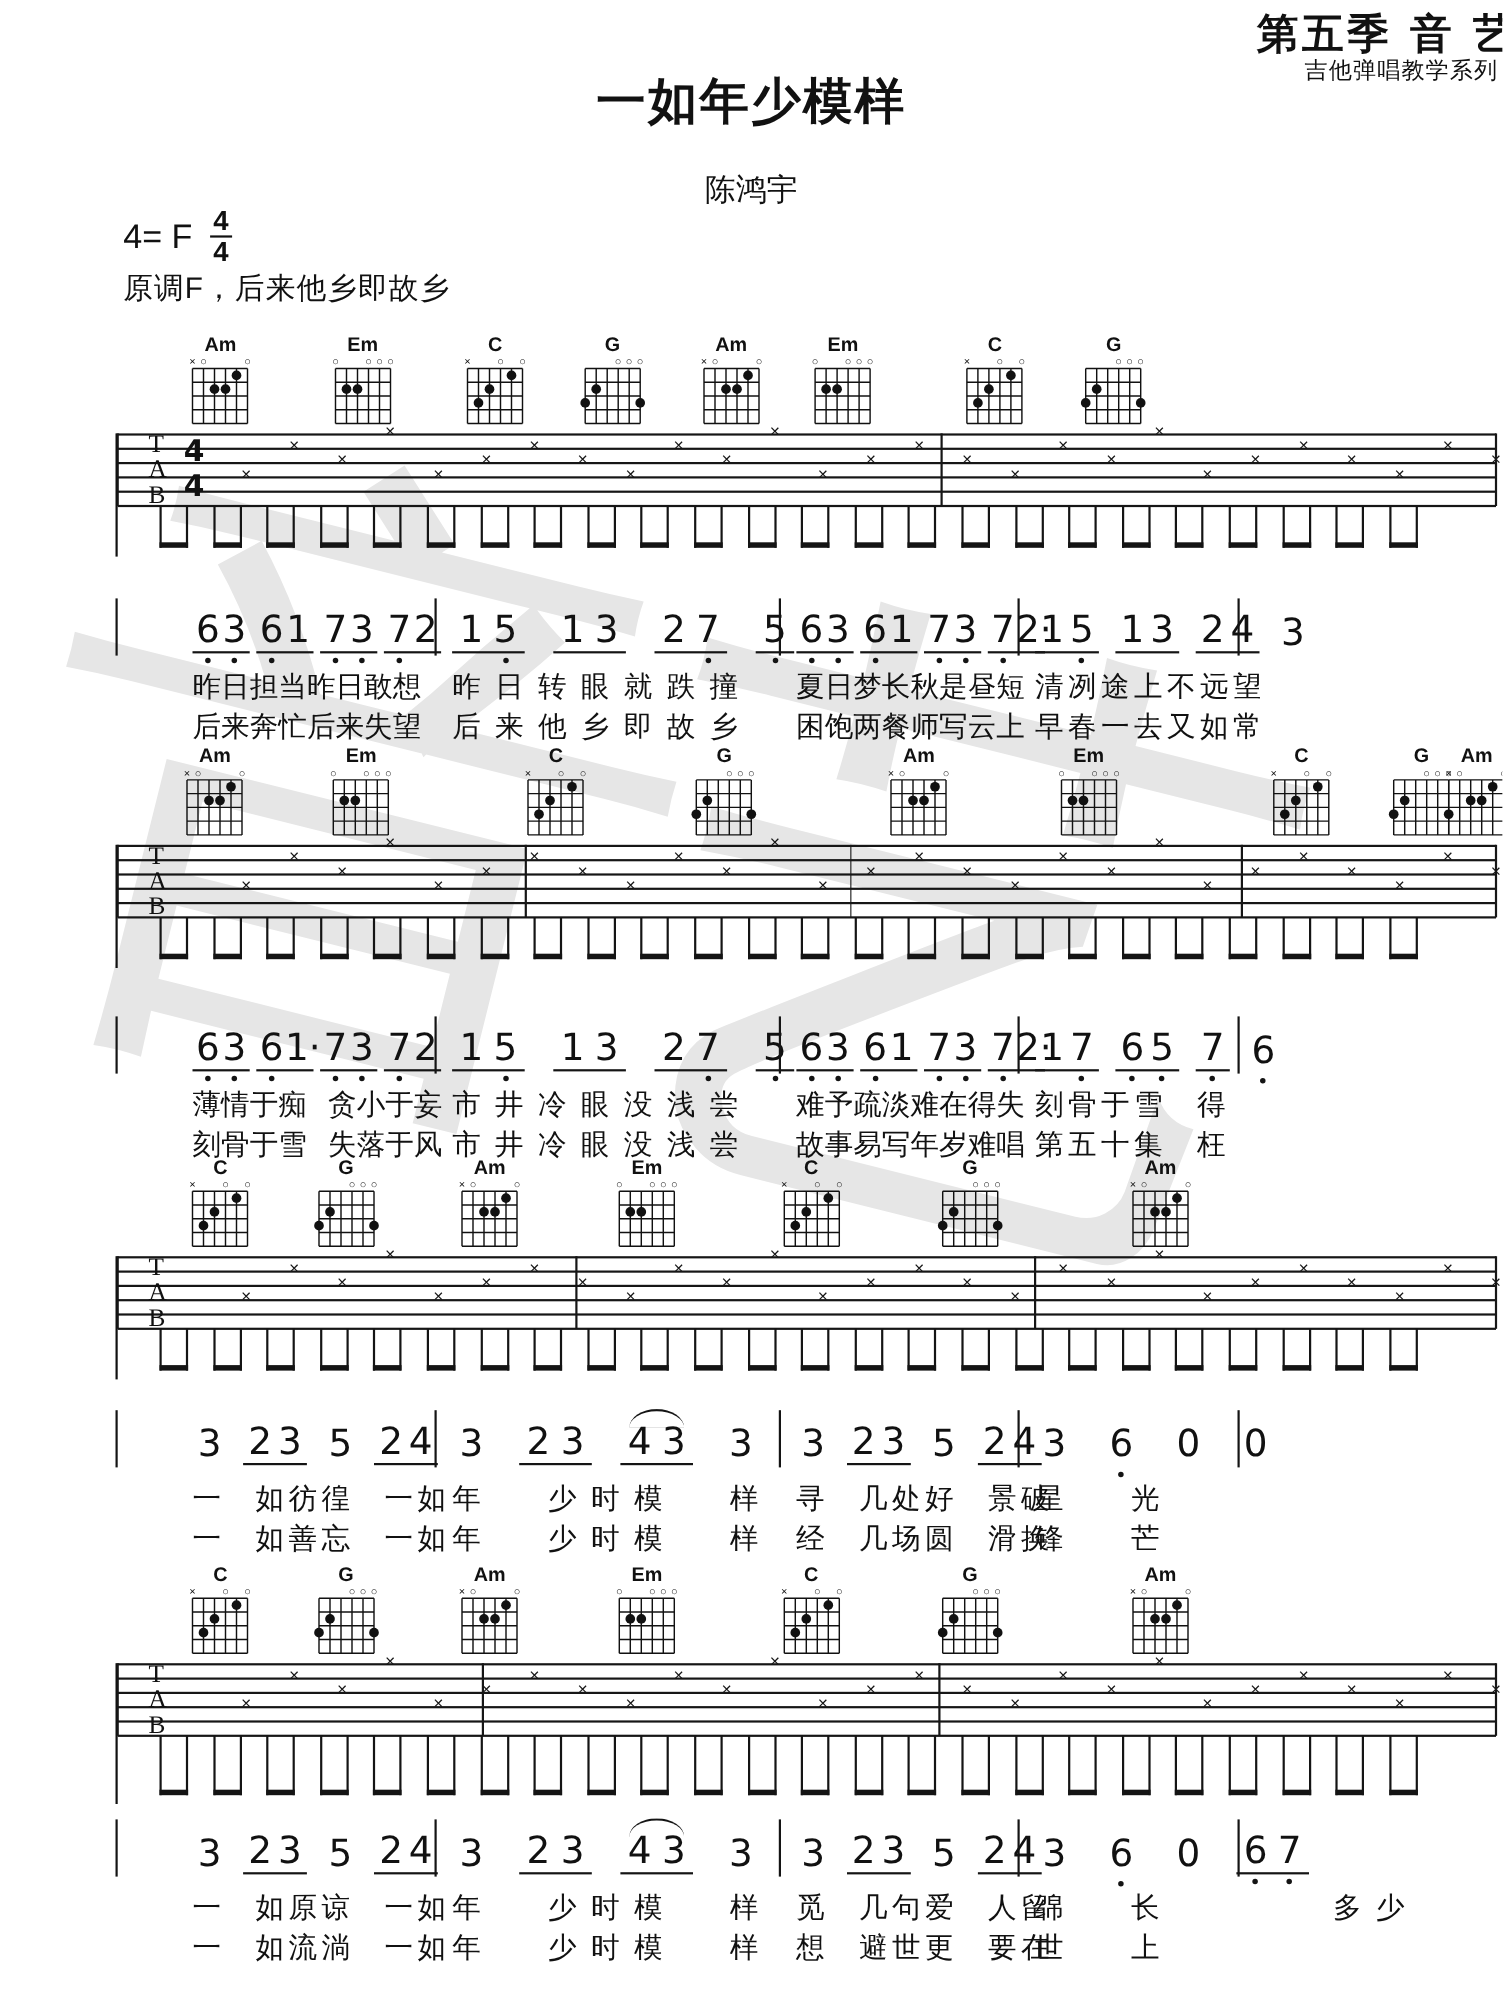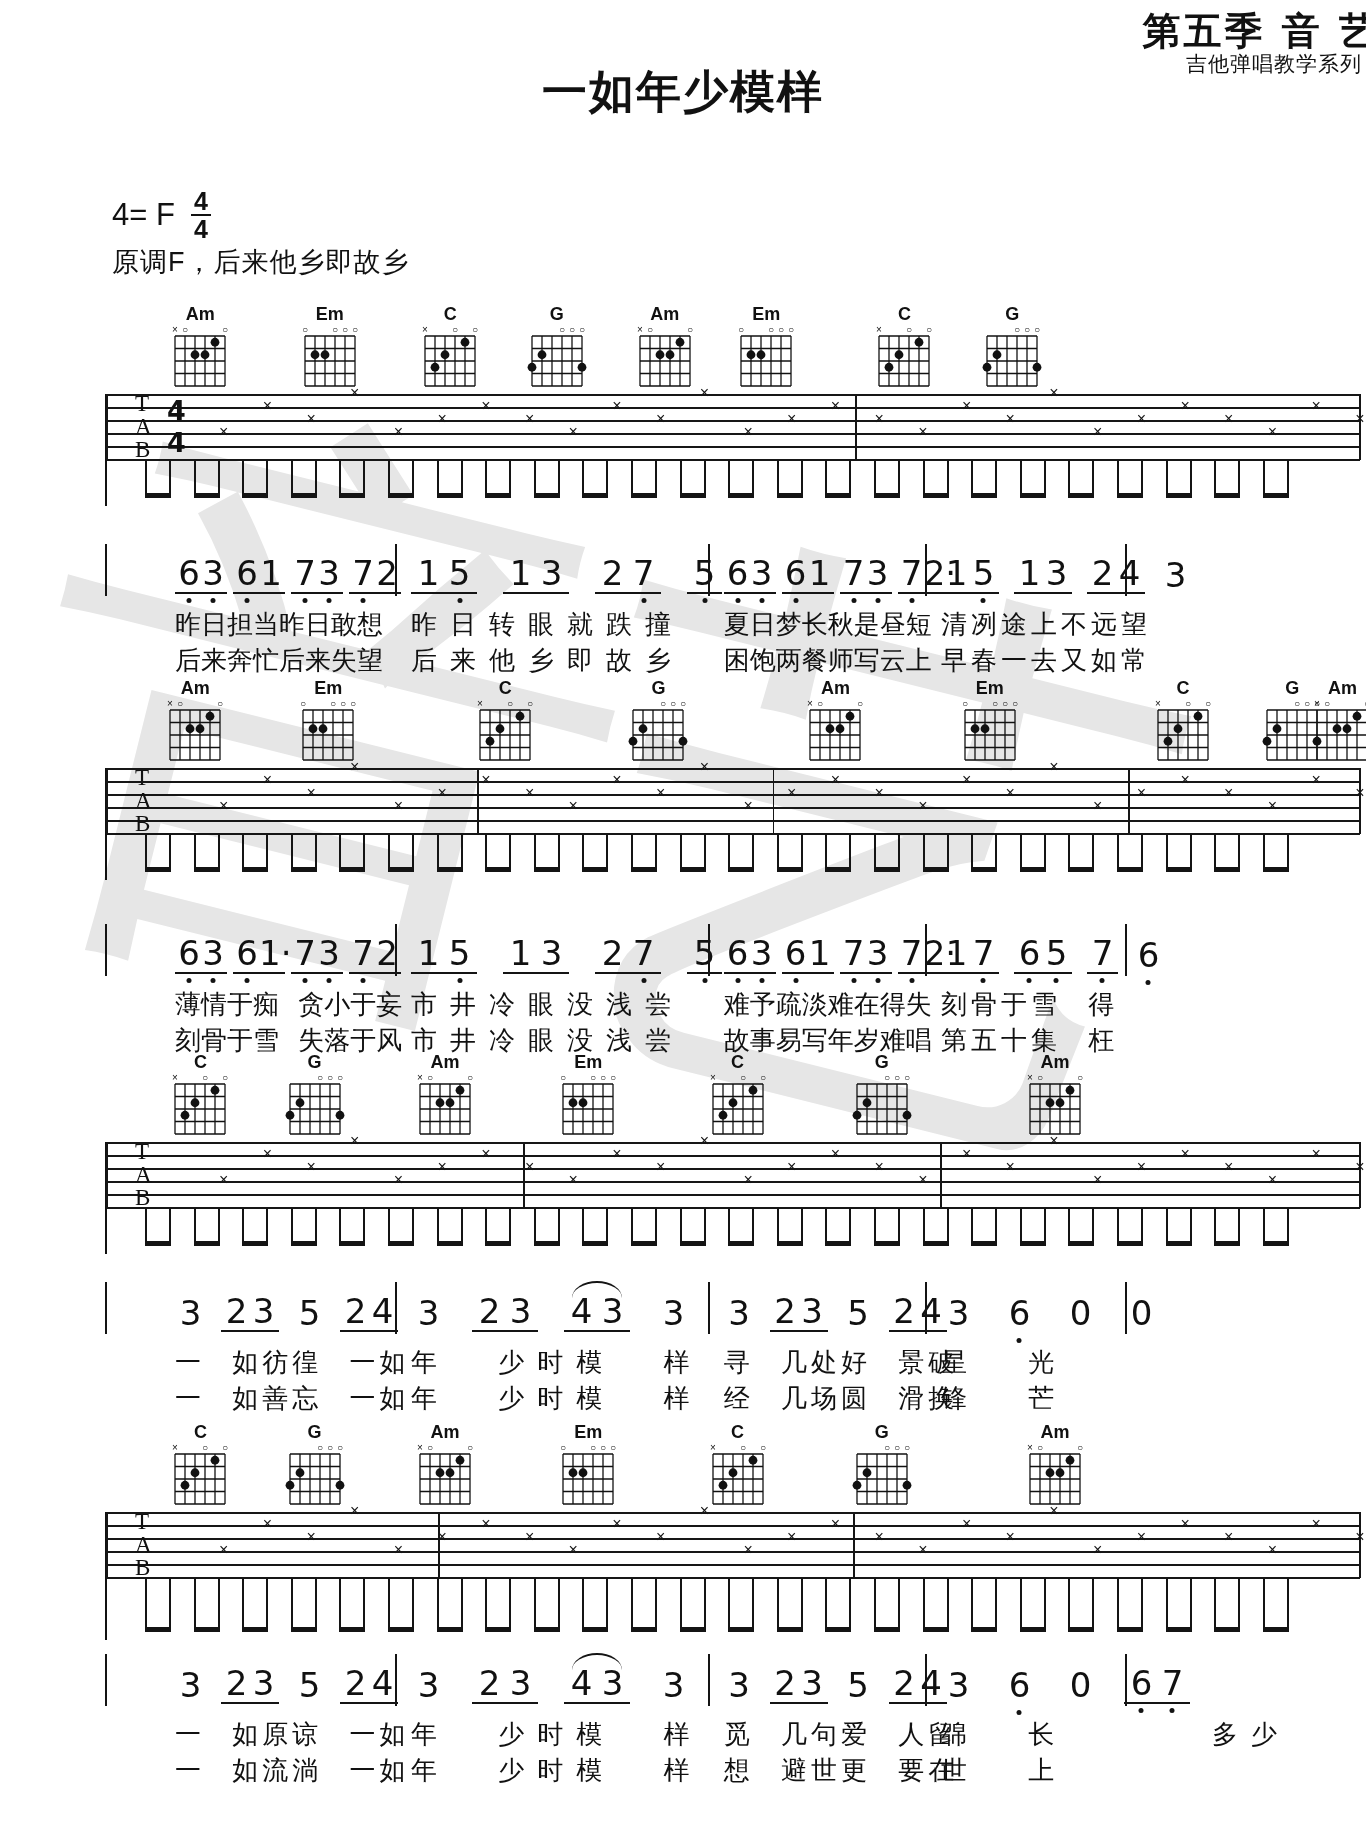--- a/index.html
+++ b/index.html
@@ -73,20 +73,21 @@
 </head>
 <body>
 
 <div class="page">
   <div class="watermark">音艺</div>
 
   <div class="hdr-title">第五季 音 艺</div>
   <div class="hdr-sub">吉他弹唱教学系列</div>
 
   <div class="song-title">一如年少模样</div>
+  <div class="song-artist">陈鸿宇</div>
 
   <div class="key-line">
     <span>4= F</span>
     <span class="timesig">
       <span class="ts-top">4</span>
       <span class="ts-bot">4</span>
     </span>
   </div>
   <div class="capo">原调F，后来他乡即故乡</div>
 

